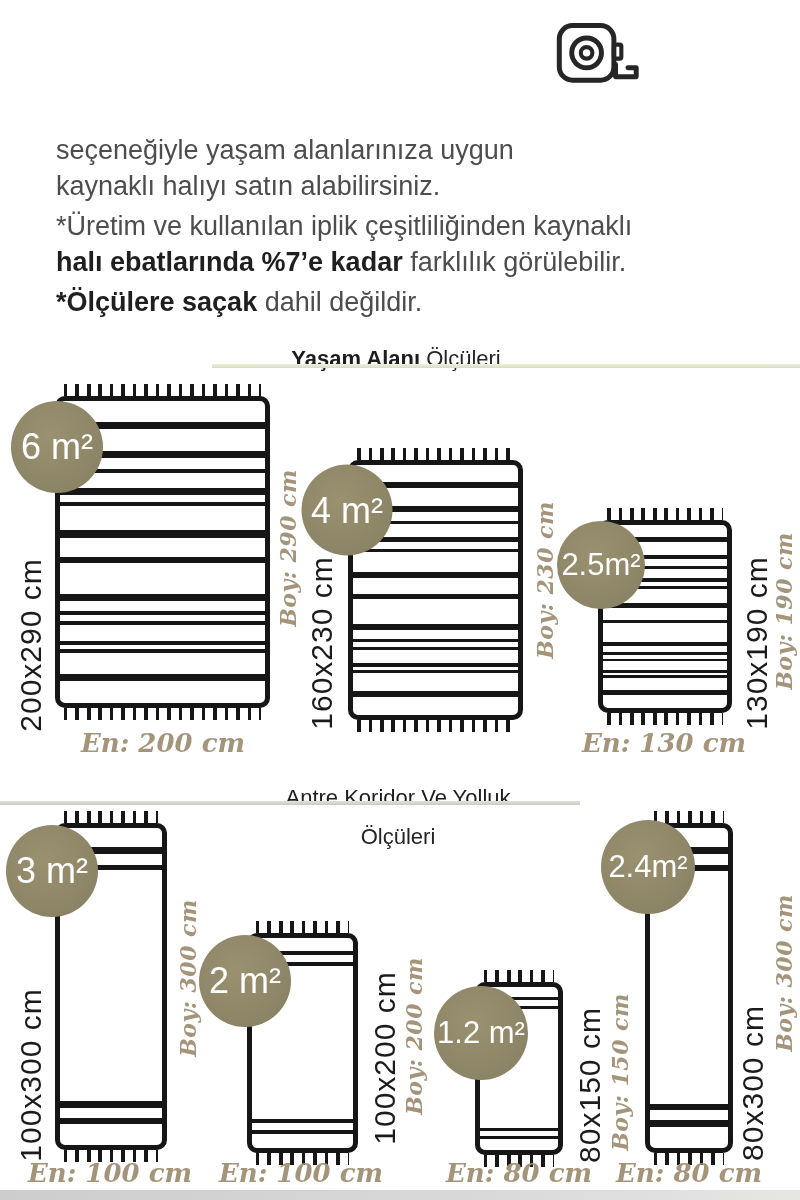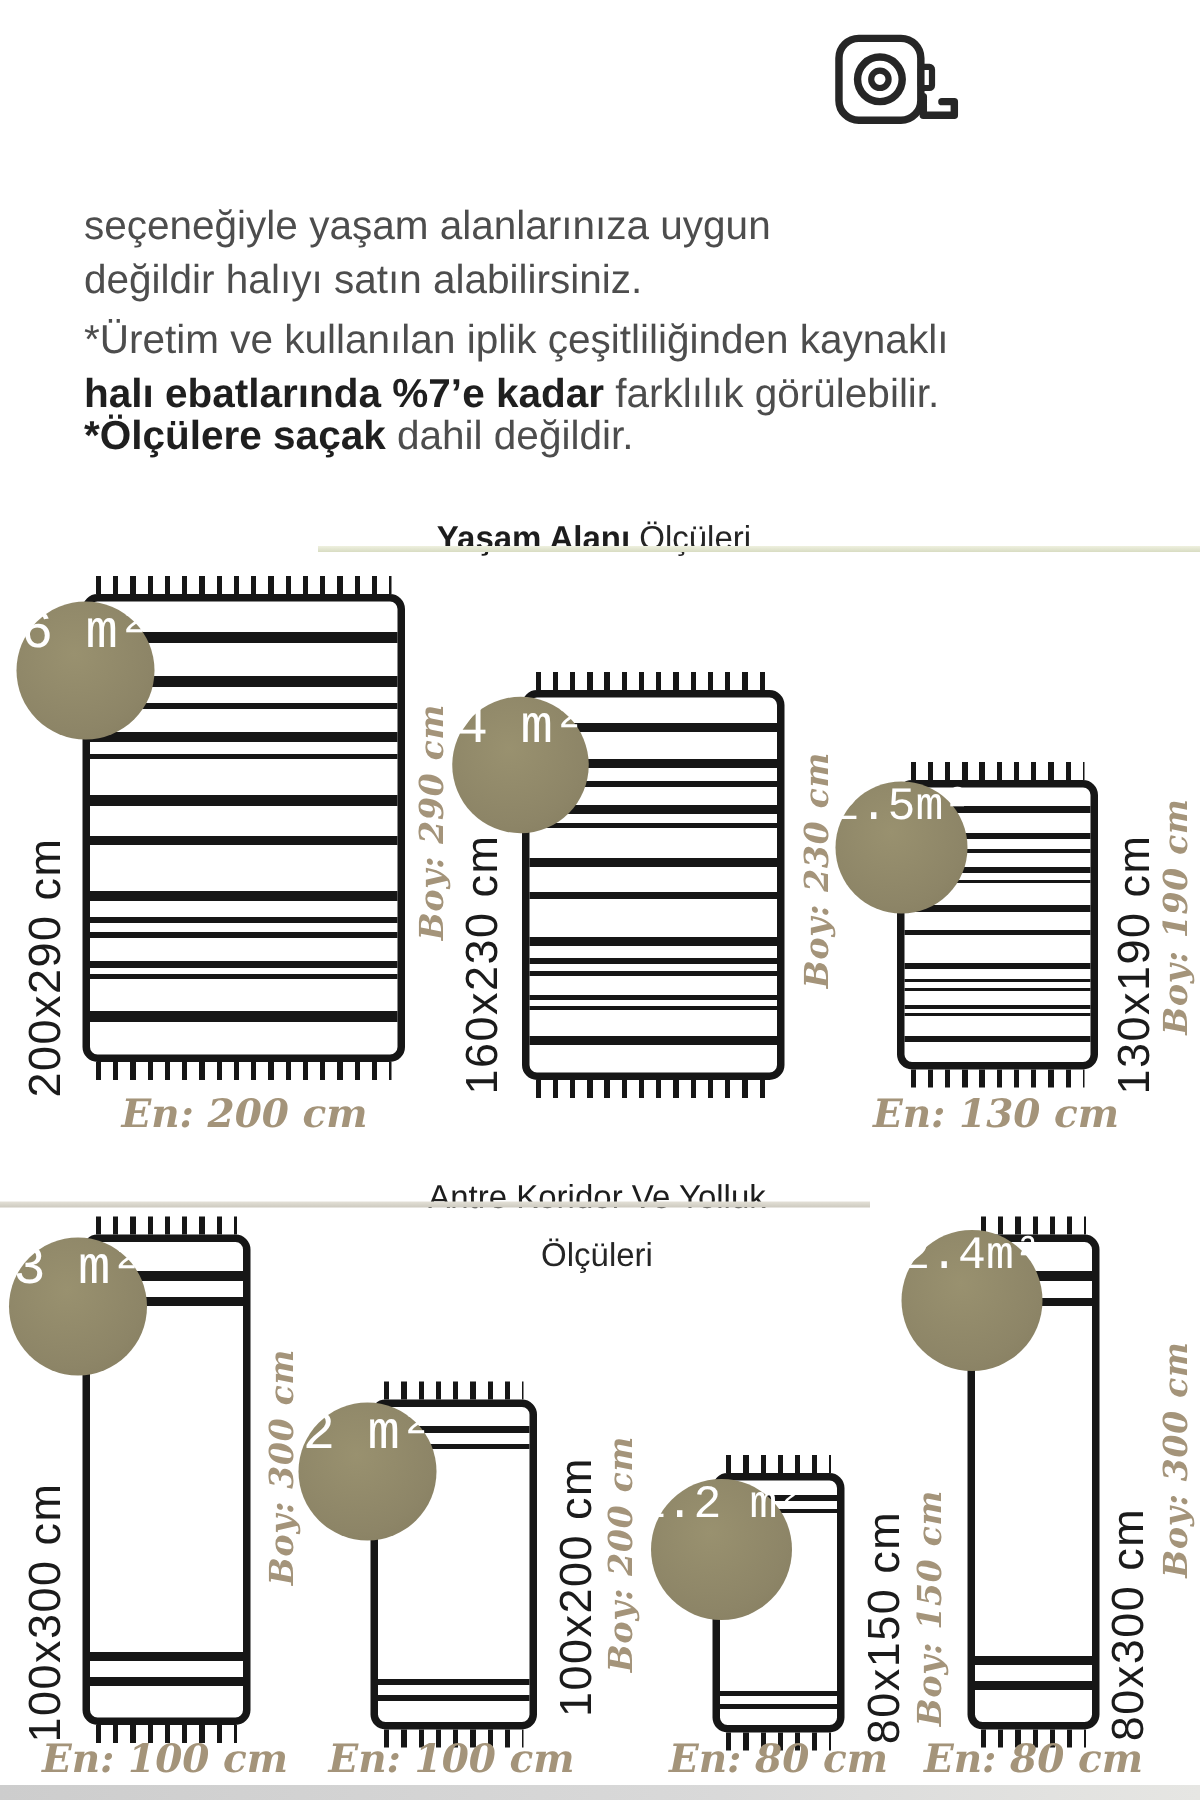--- a/index.html
+++ b/index.html
@@ -49,21 +49,21 @@
   .stripes-runner{background-image:linear-gradient(to bottom,
     transparent 0%,transparent 6%,#161616 6%,#161616 8.2%,
     transparent 8.2%,transparent 11.6%,#161616 11.6%,#161616 13.4%,
     transparent 13.4%,transparent 86.2%,#161616 86.2%,#161616 88.2%,
     transparent 88.2%,transparent 91.4%,#161616 91.4%,#161616 93.4%,
     transparent 93.4%,transparent 100%);}
 
   
   .badge{position:absolute;transform:translate(-50%,-50%);border-radius:50%;z-index:5;
          background:radial-gradient(circle at 42% 38%,#99916f 0%,#8d8567 65%,#847c5f 100%);
-         color:#fff;display:flex;justify-content:center;white-space:nowrap;font-family:Liberation Mono, monospace;}
+         color:#fff;display:flex;align-items:center;justify-content:center;white-space:nowrap;}
 
   
   .vlabel{position:absolute;white-space:nowrap;transform:translate(-50%,-50%) rotate(-90deg);z-index:3;}
   .dim{font-size:30px;color:#1b1b1b;letter-spacing:1px;font-weight:400;}
   .boy{font-family:"DejaVu Serif","Liberation Serif",serif;font-style:italic;font-weight:700;
        font-size:22px;color:#a4947a;letter-spacing:.5px;}
   .hlabel{position:absolute;white-space:nowrap;transform:translate(-50%,-50%);z-index:3;
           font-family:"DejaVu Serif","Liberation Serif",serif;font-style:italic;font-weight:700;
           font-size:26px;color:#a4947a;}
   .bottom-strip{position:absolute;left:0;right:0;bottom:0;height:10px;
@@ -76,25 +76,25 @@
 
 
   <svg class="tape-icon" viewBox="0 0 104 84" fill="none" stroke="#262626" stroke-linejoin="round" stroke-linecap="round">
     <rect x="4" y="4" width="66" height="66" rx="16" stroke-width="6"></rect>
     <circle cx="37" cy="37" r="18" stroke-width="6"></circle>
     <circle cx="37" cy="37" r="7" stroke-width="5"></circle>
     <rect x="70" y="27" width="9" height="17" rx="2" stroke-width="5"></rect>
     <path d="M72 51 v15 h25 v-11 h-10" stroke-width="6"></path>
   </svg>
 
-  <p class="note" style="top:96px"><br><span>seçeneğiyle yaşam alanlarınıza uygun</span><br><span>değildir halıyı satın alabilirsiniz.</span></p>
+  <p class="note" style="top:96px"><br><span>seçeneğiyle yaşam alanlarınıza uygun</span><br><span>kaynaklı halıyı satın alabilirsiniz.</span></p>
 
   <p class="note" style="top:208px"><span>*Üretim ve kullanılan iplik çeşitliliğinden kaynaklı</span><br><strong>halı ebatlarında %7’e kadar</strong> <span>farklılık görülebilir.</span></p>
 
-  <p class="note" style="top:272px"><strong>*Ölçülere saçak</strong> <span>dahil değildir.</span></p>
+  <p class="note" style="top:284px"><strong>*Ölçülere saçak</strong> <span>dahil değildir.</span></p>
 
   <h2 class="h2" style="left:396px;top:328px"><span class="hb">Yaşam Alanı</span> <span class="hl">Ölçüleri</span></h2>
   <div class="rule green" style="left:212px;top:364px;width:588px"></div>
 
   <div class="rug stripes-large" style="left:55px;top:396px;width:215px;height:312px">
     <div class="fringe f-top"></div>
     <div class="fringe f-bottom"></div>
   </div>
   <div class="badge" style="left:57px;top:447px;width:92px;height:92px;font-size:36px">
       <span>6 m²</span>

